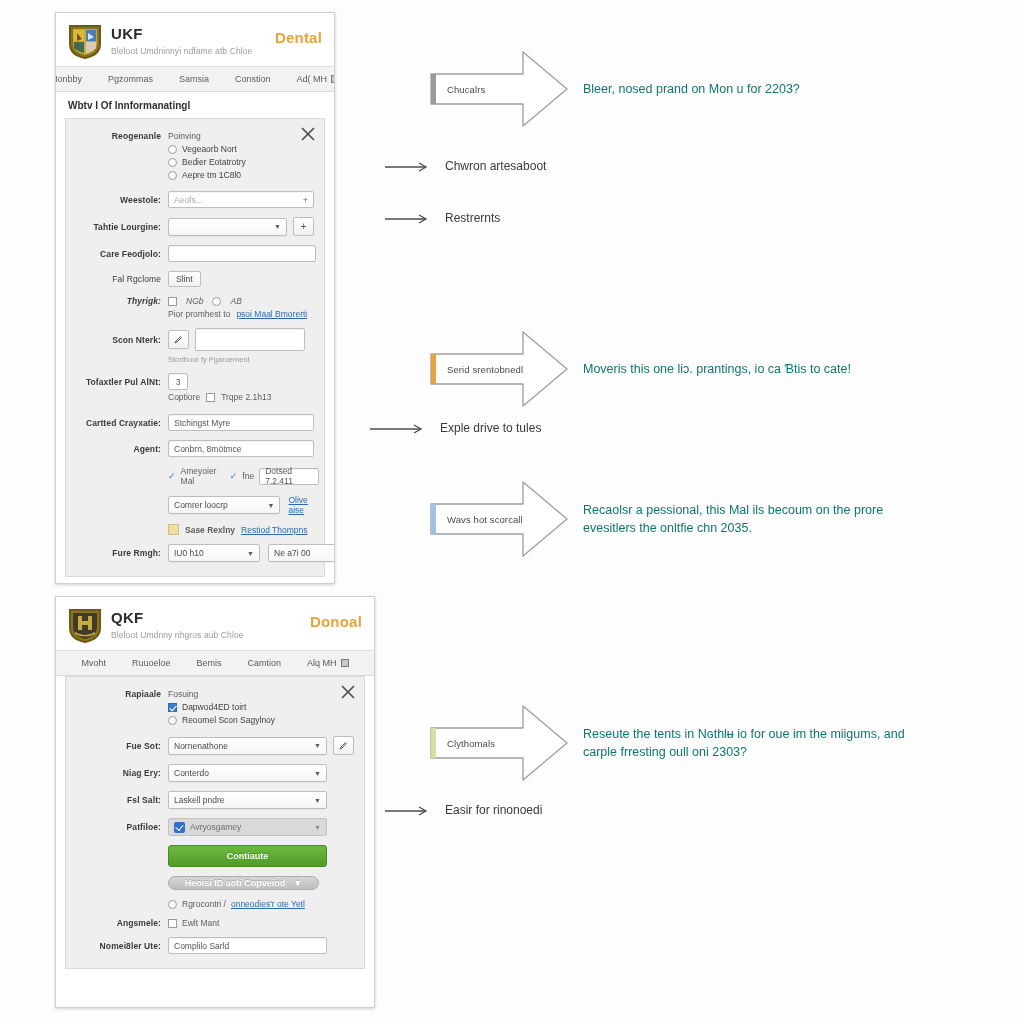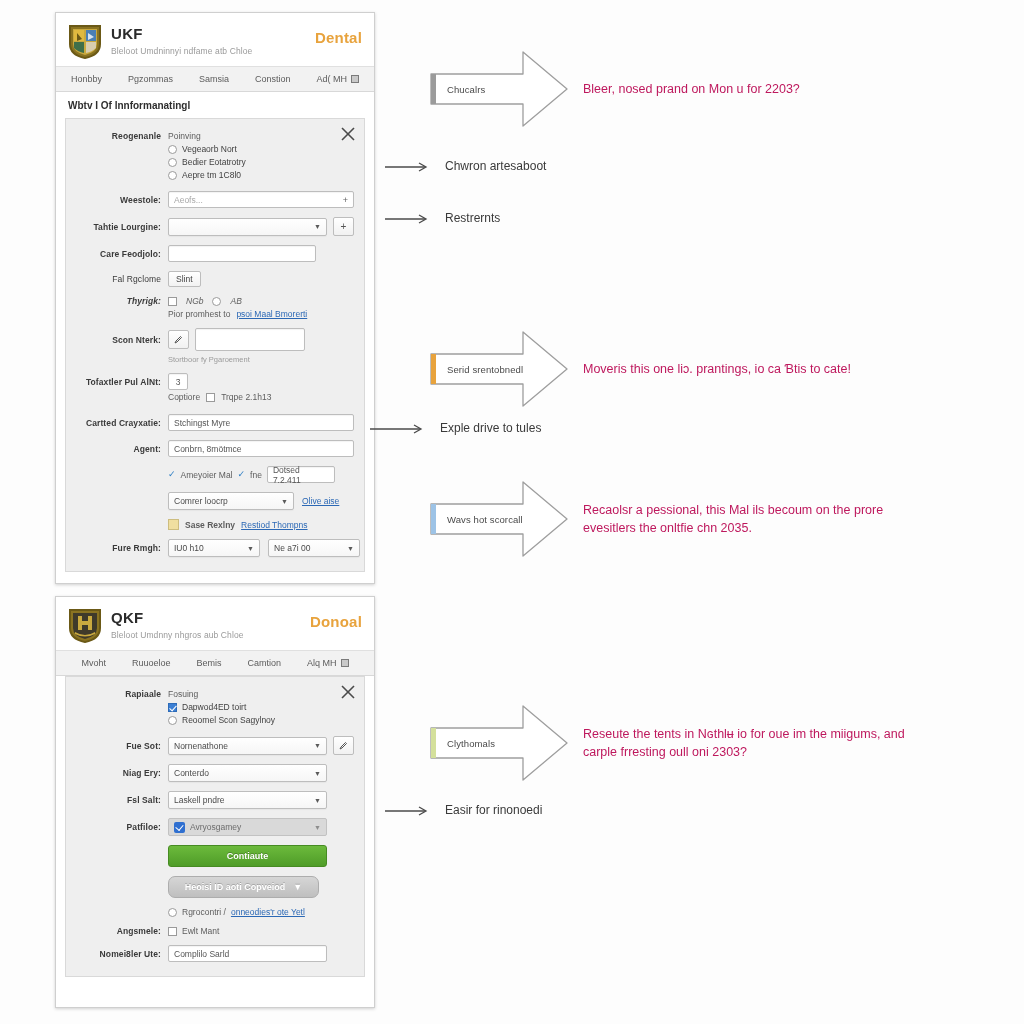--- a/index.html
+++ b/index.html
@@ -17,21 +17,21 @@
     background:#fdfdfd;
   }
   
   .panel {
     position:absolute;
     background:#ffffff;
     border:1px solid #cfcfcf;
     box-shadow:0 1px 3px rgba(0,0,0,.18);
     overflow:hidden;
   }
-  #panel-top { left:55px; top:12px; width:320px; height:572px; }
+  #panel-top { left:55px; top:12px; width:280px; height:572px; }
   #panel-bottom { left:55px; top:596px; width:320px; height:412px; }
 
   .app-header {
     display:flex; align-items:flex-start;
     padding:11px 12px 6px 12px;
     background:#ffffff;
     position:relative;
   }
   .crest {
     width:34px; height:36px; flex:0 0 34px;
@@ -166,21 +166,21 @@
     background:linear-gradient(#6cba3c,#4f9c28);
     border:1px solid #468b22; border-radius:3px;
     color:#fff; font-size:9px; font-weight:bold;
     height:22px; display:flex; align-items:center; justify-content:center;
     cursor:pointer; text-shadow:0 -1px 0 rgba(0,0,0,.25);
   }
   .btn-grey {
     background:linear-gradient(#d6d6d6,#bfbfbf);
     border:1px solid #adadad; border-radius:7px;
     color:#ffffff; font-size:9px; font-weight:bold;
-    height:22px; display:flex; align-items:center; justify-content:center;
+    height:14px; display:flex; align-items:center; justify-content:center;
     cursor:pointer; text-shadow:0 -1px 0 rgba(0,0,0,.2);
   }
   .sel-disabled {
     background:#d9d9d9; border:1px solid #c2c2c2; height:18px; border-radius:2px;
     display:flex; align-items:center; gap:5px; padding:0 5px;
     font-size:8.5px; color:#6d6d6d;
   }
   .mini-icon {
     width:11px; height:11px; background:#2f6fd0; border-radius:2px;
     flex:0 0 11px; position:relative;
@@ -194,21 +194,21 @@
   
   .callout { position:absolute; display:flex; align-items:center; }
   .arrow-wrap { position:relative; flex:0 0 auto; }
   .arrow-wrap svg { display:block; }
   .arrow-label {
     position:absolute; left:22px; top:50%; transform:translateY(-50%);
     font-size:9.5px; color:#4a4a4a; white-space:nowrap;
     letter-spacing:.1px;
   }
   .callout-text {
-    font-size:12.5px; color:#be185d; line-height:1.45;
+    font-size:12.5px; color:#0f766e; line-height:1.45;
     max-width:360px;
   }
   .thin-callout { position:absolute; display:flex; align-items:center; gap:14px; }
   .thin-callout .callout-text { font-size:12px; color:#3a3a3a; }
   .thin-arrow svg { display:block; }
 </style>
 </head>
 <body>
 
 <div class="page">

